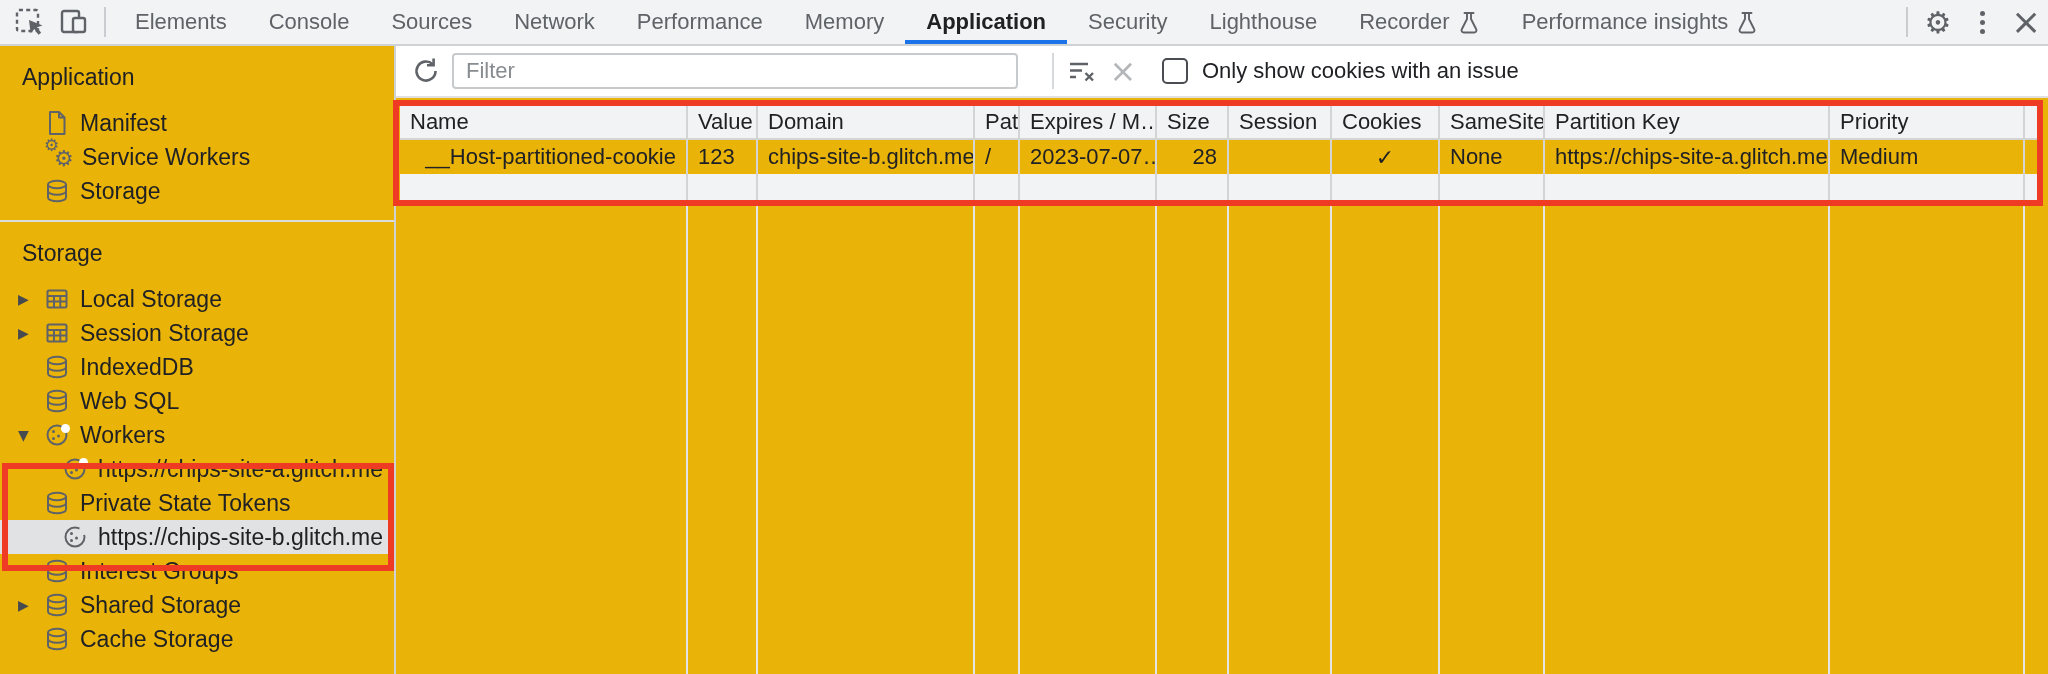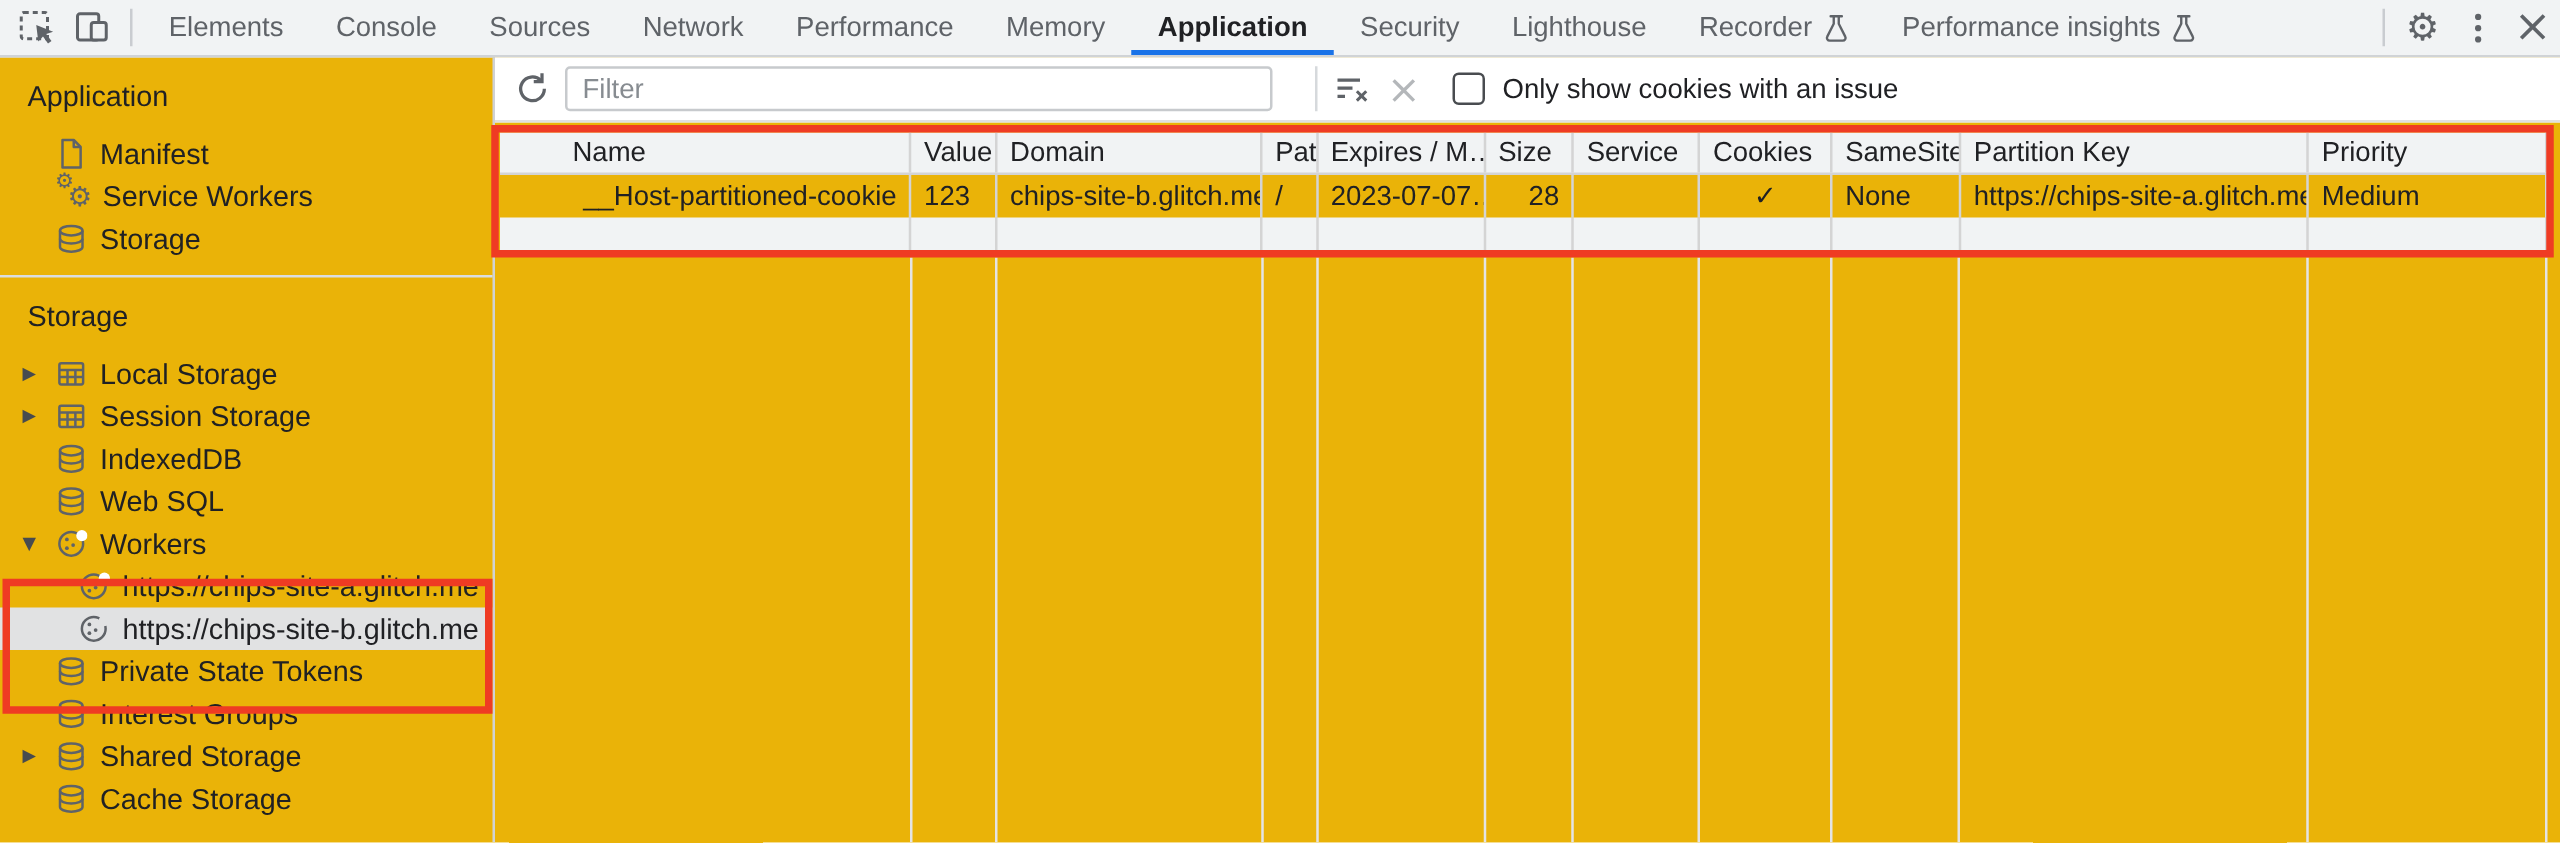--- a/index.html
+++ b/index.html
@@ -54,21 +54,21 @@
   .issue-checkbox{margin-left:22px;width:26px;height:26px;box-sizing:border-box;border:2.4px solid #494c50;border-radius:5px;background:#fff;}
   .issue-label{margin-left:14px;font-size:22px;color:#202124;}
 
   
   .table{position:absolute;left:4px;top:60px;width:1638px;}
   .trow{display:flex;height:34px;align-items:stretch;}
   .trow.header{background:#f1f3f4;border-bottom:2px solid #d4d4d4;box-sizing:border-box;}
   .trow.stripe{height:26px;background:#f1f3f4;}
   .tcell{box-sizing:border-box;border-right:2px solid #d4d4d4;display:flex;align-items:center;
     padding:0 10px;font-size:22px;color:#202124;overflow:hidden;white-space:nowrap;}
-  .c0{width:288px;margin-left:48px;} .c1{width:70px;} .c2{width:217px;} .c3{width:45px;} .c4{width:137px;}
+  .c0{width:288px;} .c1{width:70px;} .c2{width:217px;} .c3{width:45px;} .c4{width:137px;}
   .c5{width:72px;} .c6{width:103px;} .c7{width:108px;} .c8{width:105px;} .c9{width:285px;} .c10{width:195px;border-right:2px solid #d4d4d4;}
   .cell-right{justify-content:flex-end;}
   .cell-center{justify-content:center;}
   .gridlines{position:absolute;left:4px;top:160px;height:468px;width:1638px;display:flex;}
   .gcell{box-sizing:border-box;border-right:2px solid #e4e4e4;height:100%;}
 
   
   .annot{position:absolute;border:6px solid #ef3b23;box-sizing:border-box;pointer-events:none;z-index:6;background:transparent;}
   .annot-table{left:-3px;top:54px;width:1650px;height:106px;}
   .annot-cookies{left:2px;top:417px;width:392px;height:108px;}
@@ -252,42 +252,42 @@
             <circle cx="13" cy="13" r="9.5" fill="none" stroke="#5f6368" stroke-width="2"></circle>
             <circle cx="21.5" cy="6.5" r="4.5" fill="#ffffff"></circle>
             <circle cx="9.5" cy="9.5" r="1.5" fill="#5f6368"></circle>
             <circle cx="14.5" cy="14" r="1.5" fill="#5f6368"></circle>
             <circle cx="9.5" cy="16.5" r="1.5" fill="#5f6368"></circle>
           </svg>
         </span>
         <span>https://chips-site-a.glitch.me</span>
       </div>
 
+      <div class="side-item">
+        <span class="icon-wrap">
+          <svg width="26" height="26" viewBox="0 0 26 26">
+            <ellipse cx="13" cy="6.5" rx="9" ry="3.8" fill="none" stroke="#5f6368" stroke-width="2"></ellipse>
+            <path d="M4 6.5 V19.5 C4 21.6 8 23.3 13 23.3 C18 23.3 22 21.6 22 19.5 V6.5" fill="none" stroke="#5f6368" stroke-width="2"></path>
+            <path d="M4 13 C4 15.1 8 16.8 13 16.8 C18 16.8 22 15.1 22 13" fill="none" stroke="#5f6368" stroke-width="2"></path>
+          </svg>
+        </span>
+        <span>Private State Tokens</span>
+      </div>
+
       <div class="side-item child selected">
         <span class="icon-wrap">
           <svg width="26" height="26" viewBox="0 0 26 26">
             <circle cx="13" cy="13" r="9.5" fill="none" stroke="#5f6368" stroke-width="2"></circle>
             <circle cx="21.5" cy="6.5" r="4.5" fill="#e1e2e3"></circle>
             <circle cx="9.5" cy="9.5" r="1.5" fill="#5f6368"></circle>
             <circle cx="14.5" cy="14" r="1.5" fill="#5f6368"></circle>
             <circle cx="9.5" cy="16.5" r="1.5" fill="#5f6368"></circle>
           </svg>
         </span>
         <span>https://chips-site-b.glitch.me</span>
-      </div>
-
-      <div class="side-item">
-        <span class="icon-wrap">
-          <svg width="26" height="26" viewBox="0 0 26 26">
-            <ellipse cx="13" cy="6.5" rx="9" ry="3.8" fill="none" stroke="#5f6368" stroke-width="2"></ellipse>
-            <path d="M4 6.5 V19.5 C4 21.6 8 23.3 13 23.3 C18 23.3 22 21.6 22 19.5 V6.5" fill="none" stroke="#5f6368" stroke-width="2"></path>
-            <path d="M4 13 C4 15.1 8 16.8 13 16.8 C18 16.8 22 15.1 22 13" fill="none" stroke="#5f6368" stroke-width="2"></path>
-          </svg>
-        </span>
-        <span>Private State Tokens</span>
       </div>
 
       <div class="side-item">
         <span class="icon-wrap">
           <svg width="26" height="26" viewBox="0 0 26 26">
             <ellipse cx="13" cy="6.5" rx="9" ry="3.8" fill="none" stroke="#5f6368" stroke-width="2"></ellipse>
             <path d="M4 6.5 V19.5 C4 21.6 8 23.3 13 23.3 C18 23.3 22 21.6 22 19.5 V6.5" fill="none" stroke="#5f6368" stroke-width="2"></path>
             <path d="M4 13 C4 15.1 8 16.8 13 16.8 C18 16.8 22 15.1 22 13" fill="none" stroke="#5f6368" stroke-width="2"></path>
           </svg>
         </span>
@@ -343,21 +343,21 @@
       </div>
 
       <div class="table">
         <div class="trow header">
           <div class="tcell c0">Name</div>
           <div class="tcell c1">Value</div>
           <div class="tcell c2">Domain</div>
           <div class="tcell c3">Path</div>
           <div class="tcell c4">Expires / M…</div>
           <div class="tcell c5">Size</div>
-          <div class="tcell c6">Service</div>
+          <div class="tcell c6">Session</div>
           <div class="tcell c7">Cookies</div>
           <div class="tcell c8">SameSite</div>
           <div class="tcell c9">Partition Key</div>
           <div class="tcell c10">Priority</div>
         </div>
         <div class="trow">
           <div class="tcell c0 cell-right">__Host-partitioned-cookie</div>
           <div class="tcell c1">123</div>
           <div class="tcell c2">chips-site-b.glitch.me</div>
           <div class="tcell c3">/</div>

